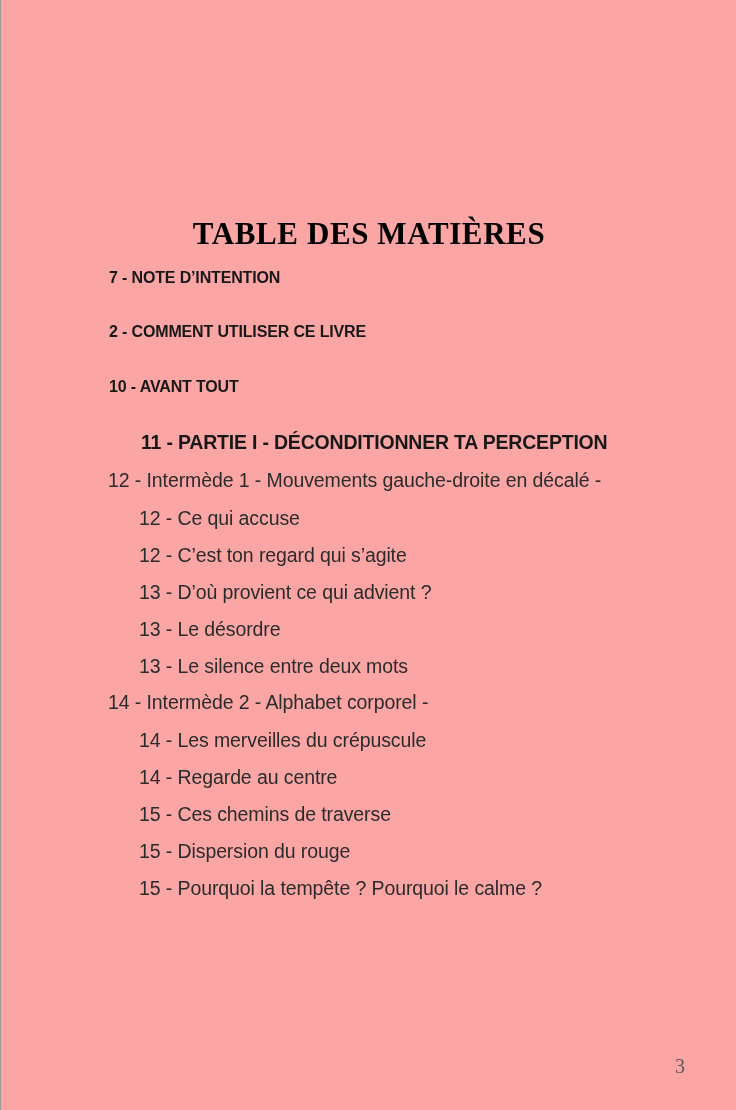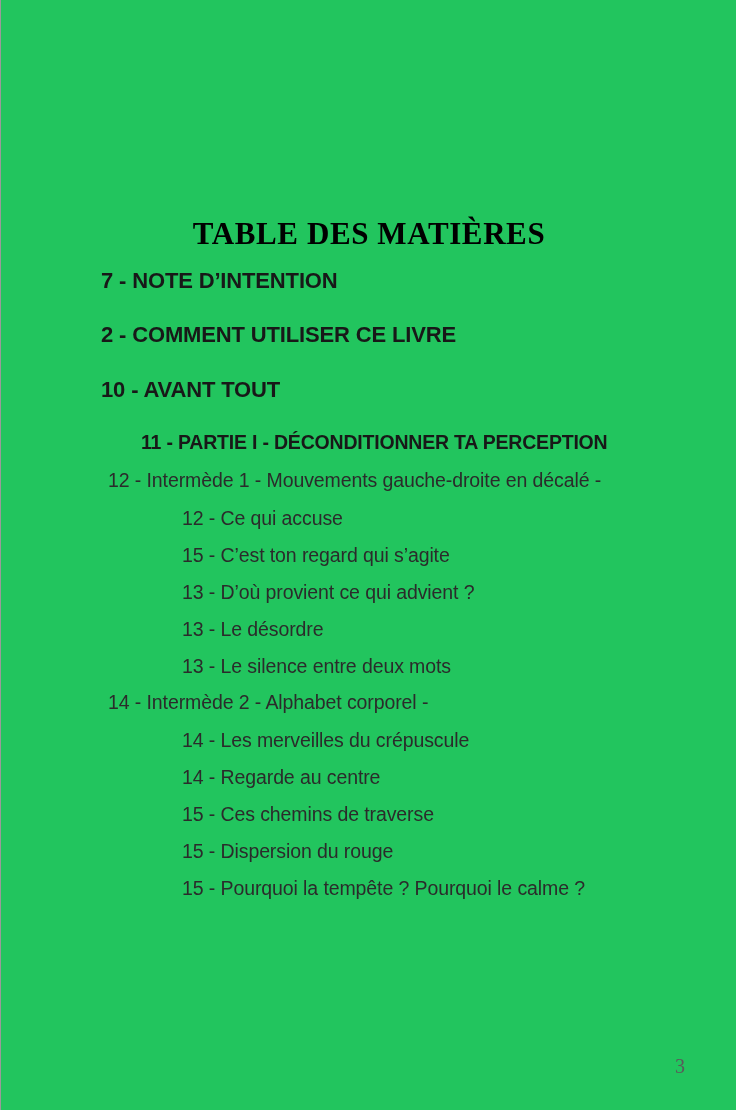--- a/index.html
+++ b/index.html
@@ -5,21 +5,21 @@
   html, body {
     margin: 0;
     padding: 0;
     background: #ffffff;
   }
 
   .page {
     position: relative;
     width: 736px;
     height: 1110px;
-    background: #22c55e;
+    background: #fca5a5;
     overflow: hidden;
     border-left: 1px solid #9a9a9a;
     box-sizing: border-box;
     font-family: "Liberation Sans", sans-serif;
     text-decoration: underline;
   }
 
   
   .toc-title {
     position: absolute;
@@ -46,23 +46,23 @@
 
   .toc-entry {
     position: absolute;
     white-space: nowrap;
     color: #231f20;
     line-height: 1;
   }
 
   
   .toc-entry.level-1 {
-    left: 100px;
+    left: 108px;
     font-weight: bold;
-    font-size: 22px;
+    font-size: 16px;
     letter-spacing: -0.15px;
     color: #181818;
   }
 
   
   .toc-entry.part {
     left: 140px;
     font-weight: bold;
     font-size: 19.5px;
     letter-spacing: -0.2px;
@@ -79,21 +79,20 @@
     margin-left: 7px;
   }
 
   
   .toc-entry.level-2 {
     left: 138px;
     font-weight: normal;
     font-size: 19.5px;
     letter-spacing: -0.1px;
     color: #2b2b2b;
-    margin-left: 43px;
   }
 
   
   .page-folio {
     position: absolute;
     top: 1056px;
     left: 0;
     width: 684px;
     text-align: right;
     font-family: "Liberation Serif", serif;
@@ -109,21 +108,21 @@
 
   <div class="toc-title">TABLE DES MATIÈRES</div>
 
   <div class="toc-list">
       <div class="toc-entry level-1" style="top: 8px;">7 - NOTE D’INTENTION</div>
       <div class="toc-entry level-1" style="top: 62px;">2 - COMMENT UTILISER CE LIVRE</div>
       <div class="toc-entry level-1" style="top: 117px;">10 - AVANT TOUT</div>
       <div class="toc-entry part" style="top: 171px;">11 - PARTIE I - DÉCONDITIONNER TA PERCEPTION</div>
       <div class="toc-entry interlude" style="top: 209px;">12 - Intermède 1 - Mouvements gauche-droite en décalé -</div>
       <div class="toc-entry level-2" style="top: 247px;">12 - Ce qui accuse</div>
-      <div class="toc-entry level-2" style="top: 284px;">15 - C’est ton regard qui s’agite</div>
+      <div class="toc-entry level-2" style="top: 284px;">12 - C’est ton regard qui s’agite</div>
       <div class="toc-entry level-2" style="top: 321px;">13 - D’où provient ce qui advient ?</div>
       <div class="toc-entry level-2" style="top: 358px;">13 - Le désordre</div>
       <div class="toc-entry level-2" style="top: 395px;">13 - Le silence entre deux mots</div>
       <div class="toc-entry interlude" style="top: 431px;">14 - Intermède 2 - Alphabet corporel -</div>
       <div class="toc-entry level-2" style="top: 469px;">14 - Les merveilles du crépuscule</div>
       <div class="toc-entry level-2" style="top: 506px;">14 - Regarde au centre</div>
       <div class="toc-entry level-2" style="top: 543px;">15 - Ces chemins de traverse</div>
       <div class="toc-entry level-2" style="top: 580px;">15 - Dispersion du rouge</div>
       <div class="toc-entry level-2" style="top: 617px;">15 - Pourquoi la tempête ? Pourquoi le calme ?</div>
     </div>

